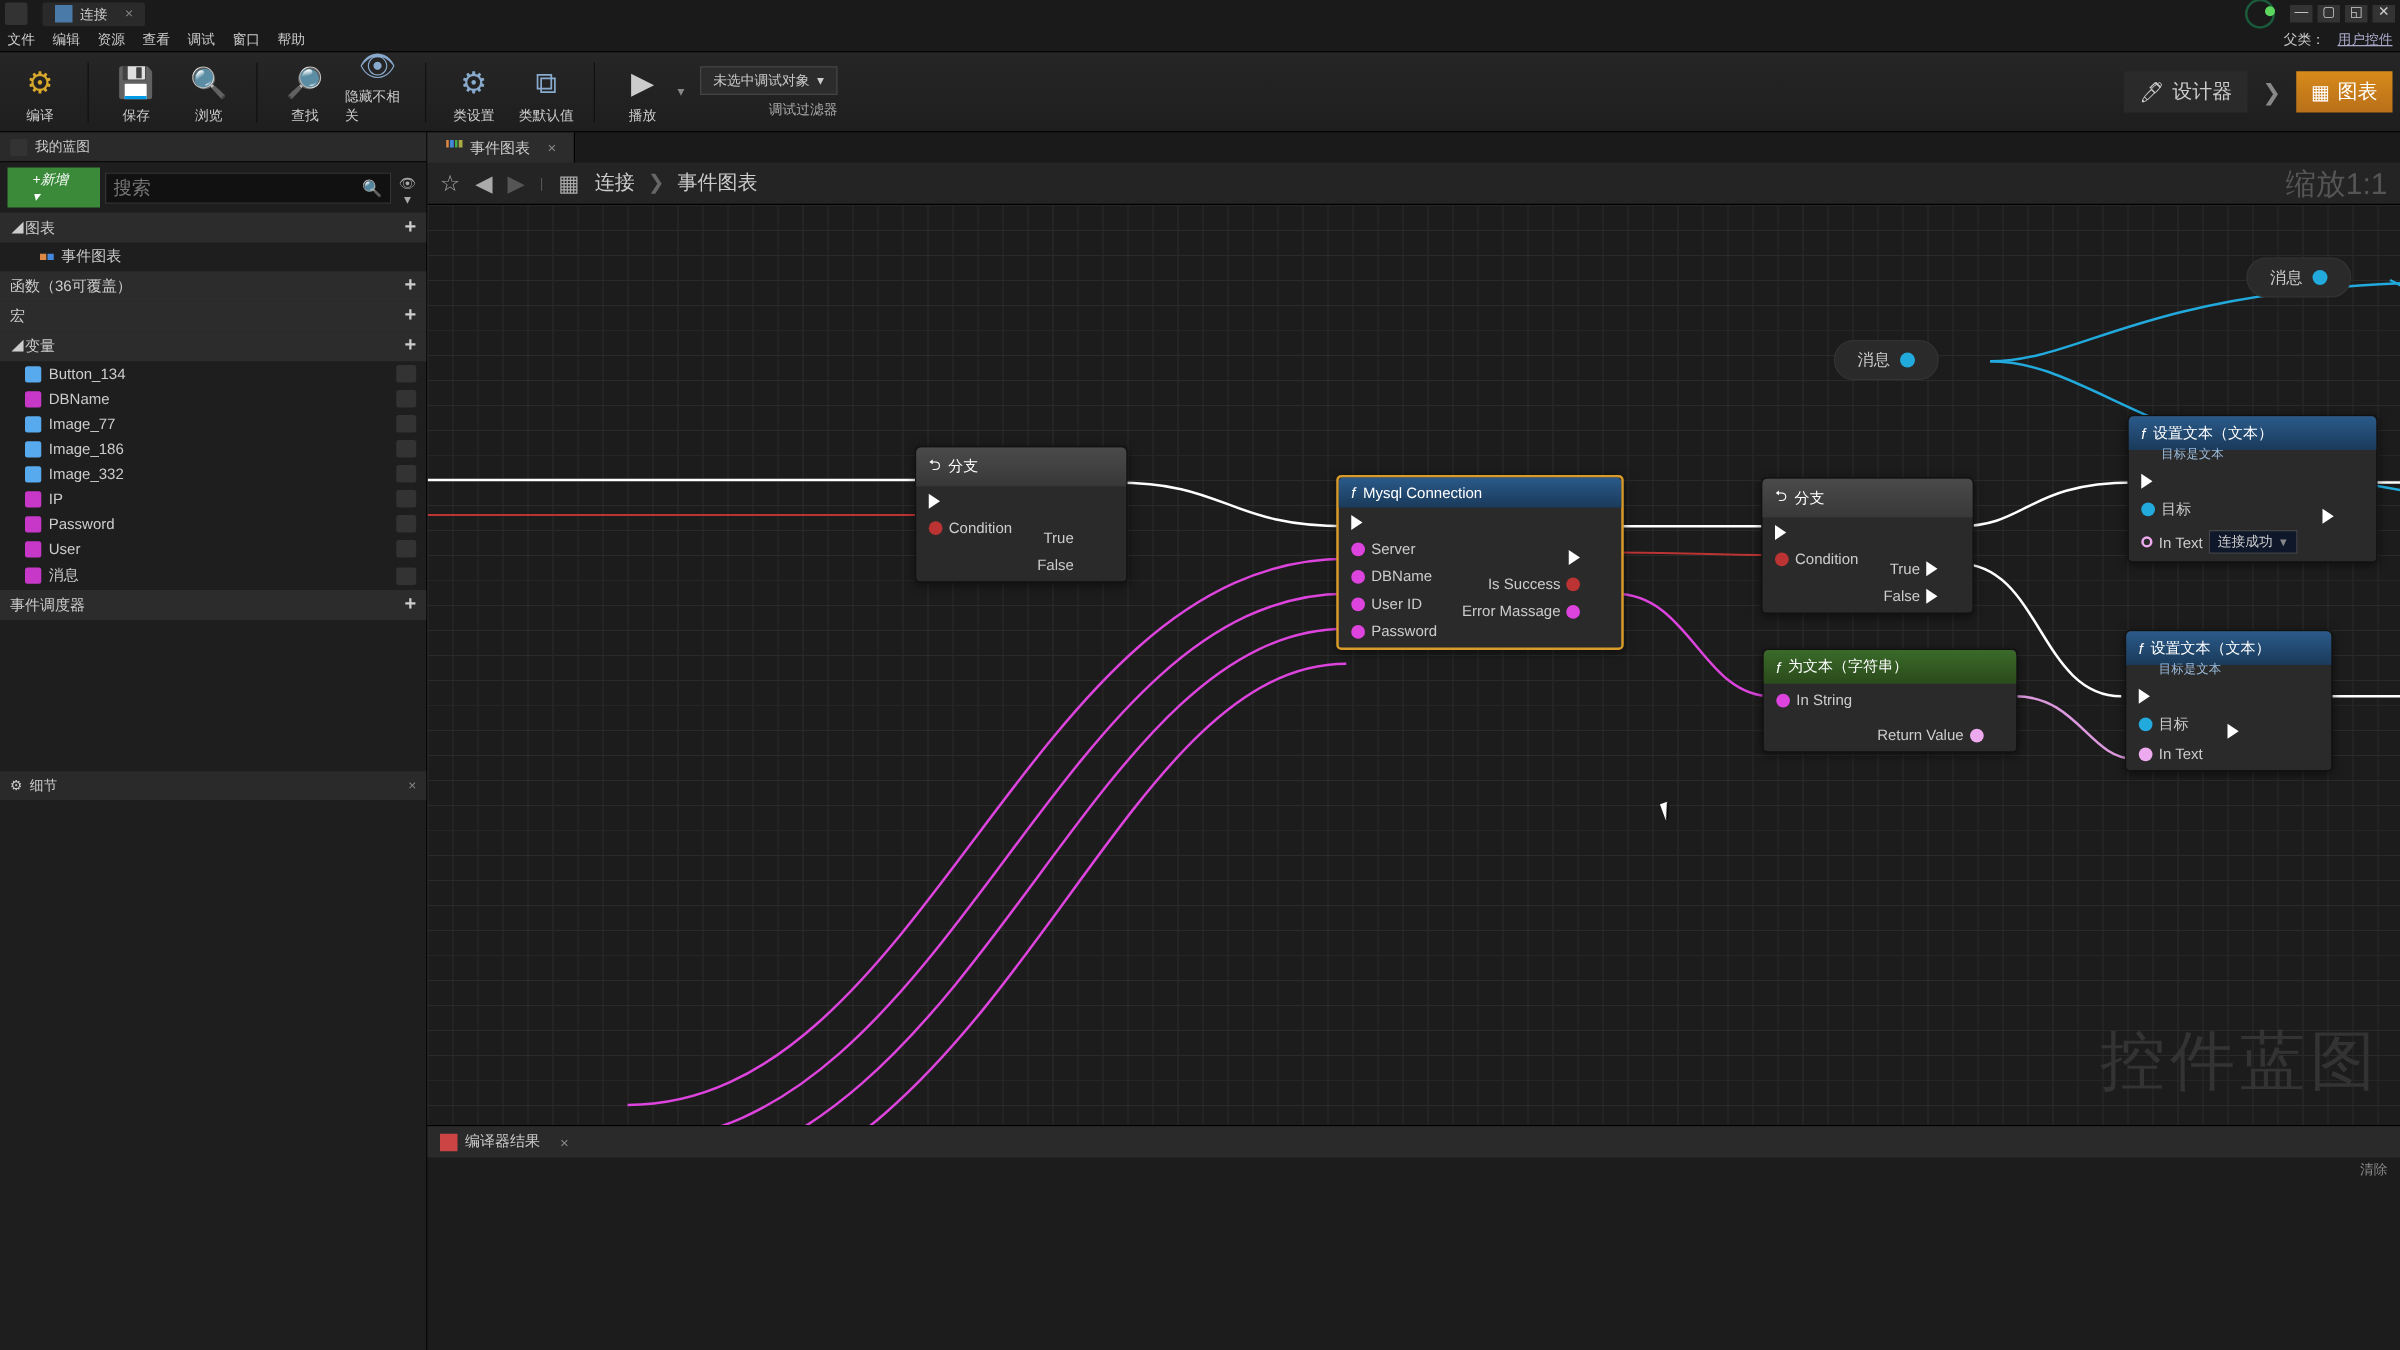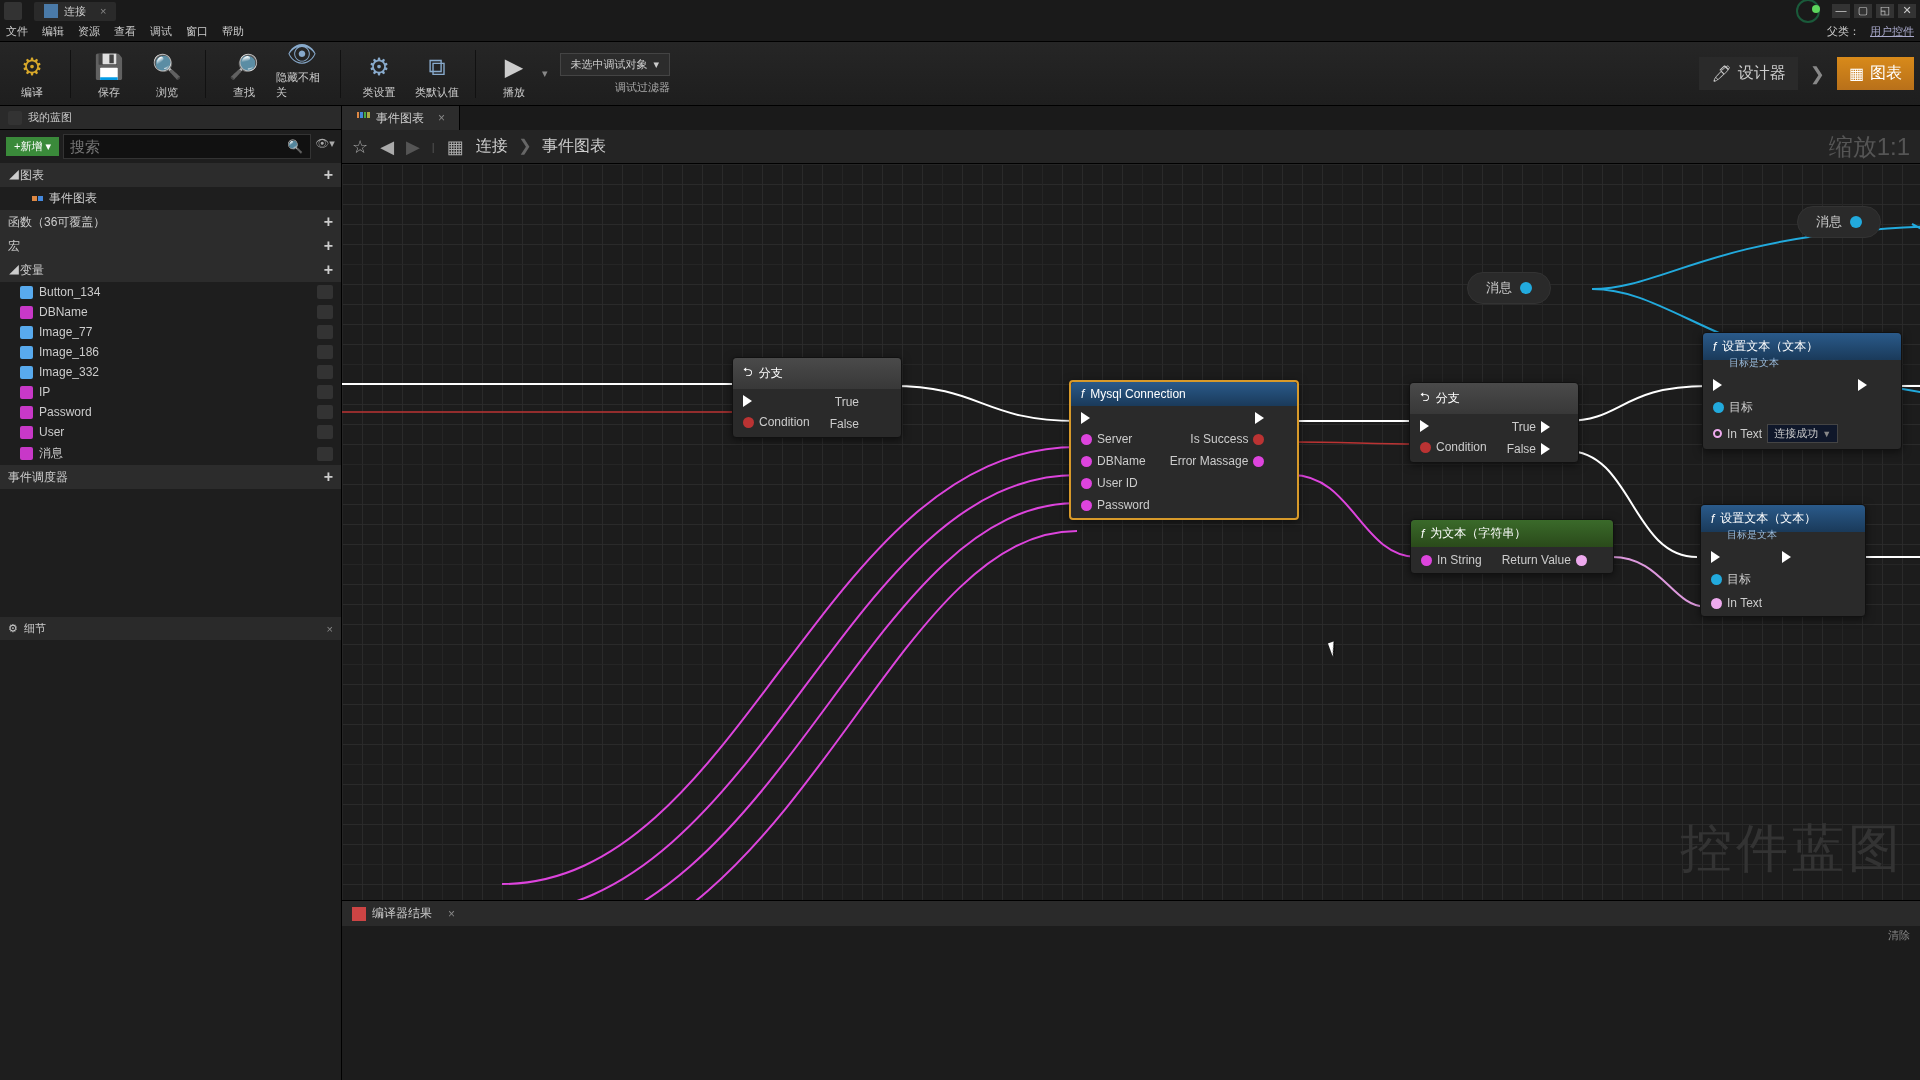--- a/index.html
+++ b/index.html
@@ -35,21 +35,21 @@
 .mode-chev { color: #888; font-size: 18px; padding: 0 6px; }
 
 
 .main { display: flex; height: calc(100% - 106px); }
 
 
 .lpanel { width: 342px; background: #1e1e1e; display: flex; flex-direction: column; border-right: 1px solid #000; }
 .lpanel .phead { background: #2a2a2a; padding: 4px 8px; display: flex; align-items: center; gap: 6px; border-bottom: 1px solid #000; }
 .lpanel .phead .dot { width: 14px; height: 14px; background: #333; border-radius: 2px; }
 .addrow { display: flex; align-items: center; gap: 4px; padding: 4px 6px; background: #1e1e1e; }
-.addbtn { background: #3a8a3a; color: #fff; padding: 2px 8px; font-size: 11px; cursor: pointer; }
+.addbtn { background: #3a8a3a; color: #fff; padding: 2px 20px; font-size: 11px; cursor: pointer; font-style: italic; }
 .searchbox { flex: 1; background: #111; border: 1px solid #333; padding: 3px 6px; color: #999; display: flex; align-items: center; }
 .searchbox input { background: transparent; border: none; color: #ccc; flex: 1; outline: none; font-size: 15px; }
 .searchbox .mag { color: #999; font-size: 13px; }
 .eyebtn { width: 20px; height: 20px; color: #aaa; text-align: center; cursor: pointer; }
 
 .cat { background: #2c2c2c; padding: 3px 8px; display: flex; align-items: center; justify-content: space-between; cursor: pointer; font-size: 12px; }
 .cat .plus { color: #ccc; font-size: 16px; font-weight: bold; }
 .item { padding: 3px 8px 3px 20px; display: flex; align-items: center; gap: 6px; cursor: pointer; font-size: 12px; }
 .item .sq { width: 13px; height: 13px; border-radius: 2px; }
 .item .eye { margin-left: auto; width: 16px; height: 14px; background: #333; border-radius: 2px; }
@@ -81,21 +81,21 @@
 
 
 .node { position: absolute; background: #2a2a2a; border: 1px solid #111; border-radius: 4px; font-size: 12px; box-shadow: 0 2px 8px rgba(0,0,0,0.5); }
 .node.sel { border: 2px solid #d89a2a; }
 .node .nhead { padding: 5px 10px; border-radius: 4px 4px 0 0; display: flex; align-items: center; gap: 6px; color: #fff; font-size: 12px; }
 .node .nhead.grey { background: linear-gradient(#4a4a4a, #383838); }
 .node .nhead.blue { background: linear-gradient(#2a5a8a, #1a3a5a); }
 .node .nhead.green { background: linear-gradient(#3a6a2a, #2a4a1a); }
 .node .nbody { padding: 6px 10px; display: flex; gap: 20px; }
 .node .col { display: flex; flex-direction: column; gap: 8px; }
-.node .col.r { align-items: flex-end; }
+.node .col.r { align-items: flex-end; margin-top: 28px; }
 .pin { display: flex; align-items: center; gap: 5px; white-space: nowrap; position: relative; }
 .pin .tri { width: 0; height: 0; border-top: 6px solid transparent; border-bottom: 6px solid transparent; border-left: 9px solid #fff; }
 .pin .tri.hollow { border-left-color: transparent; filter: drop-shadow(1px 0 0 #fff) drop-shadow(-1px 0 0 #fff) drop-shadow(0 1px 0 #fff) drop-shadow(0 -1px 0 #fff); }
 .pin .dot { width: 11px; height: 11px; border-radius: 50%; }
 .pin .dot.hollow { background: transparent !important; border: 2px solid currentColor; width: 9px; height: 9px; }
 .pin .valbox { background: #0f172a; border: 1px solid #444; padding: 1px 6px; font-size: 11px; display: flex; align-items: center; gap: 4px; }
 .pin .chev { font-size: 9px; color: #888; }
 
 .pill { position: absolute; background: #2a2a2a; border: 1px solid #333; border-radius: 16px; padding: 6px 18px; display: flex; align-items: center; gap: 8px; font-size: 13px; }
 .pill .pd { width: 12px; height: 12px; border-radius: 50%; }

